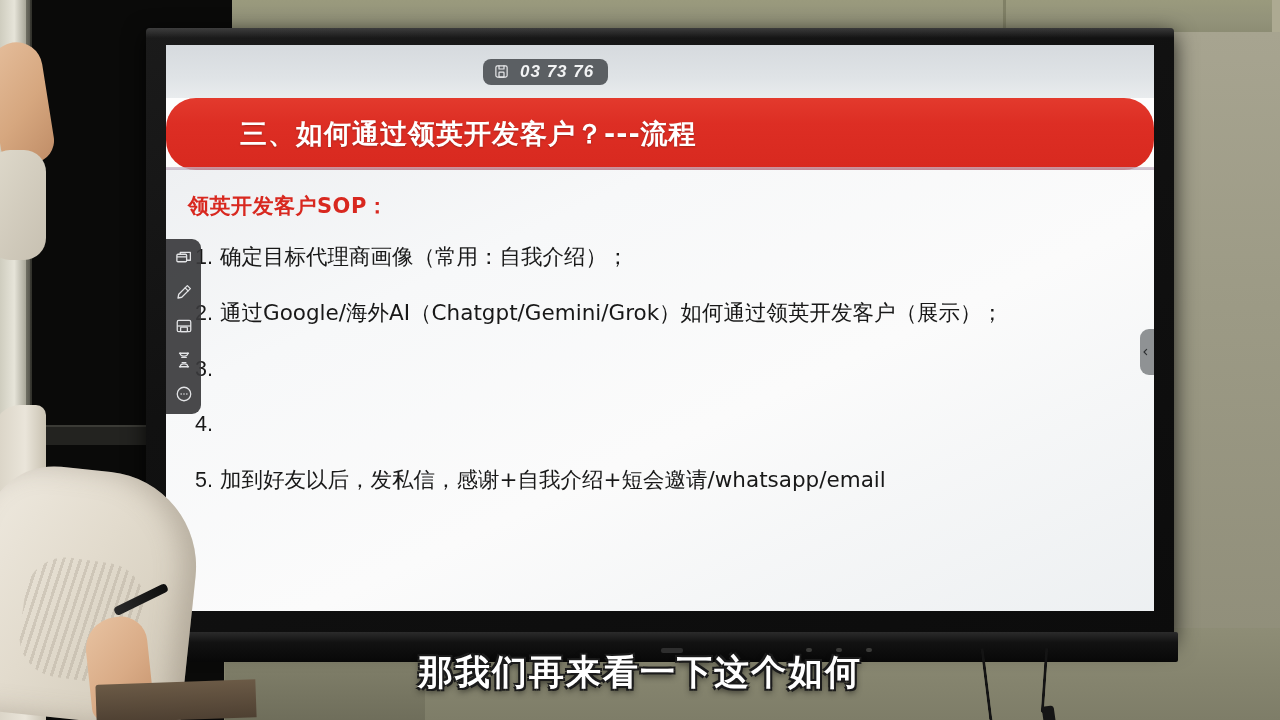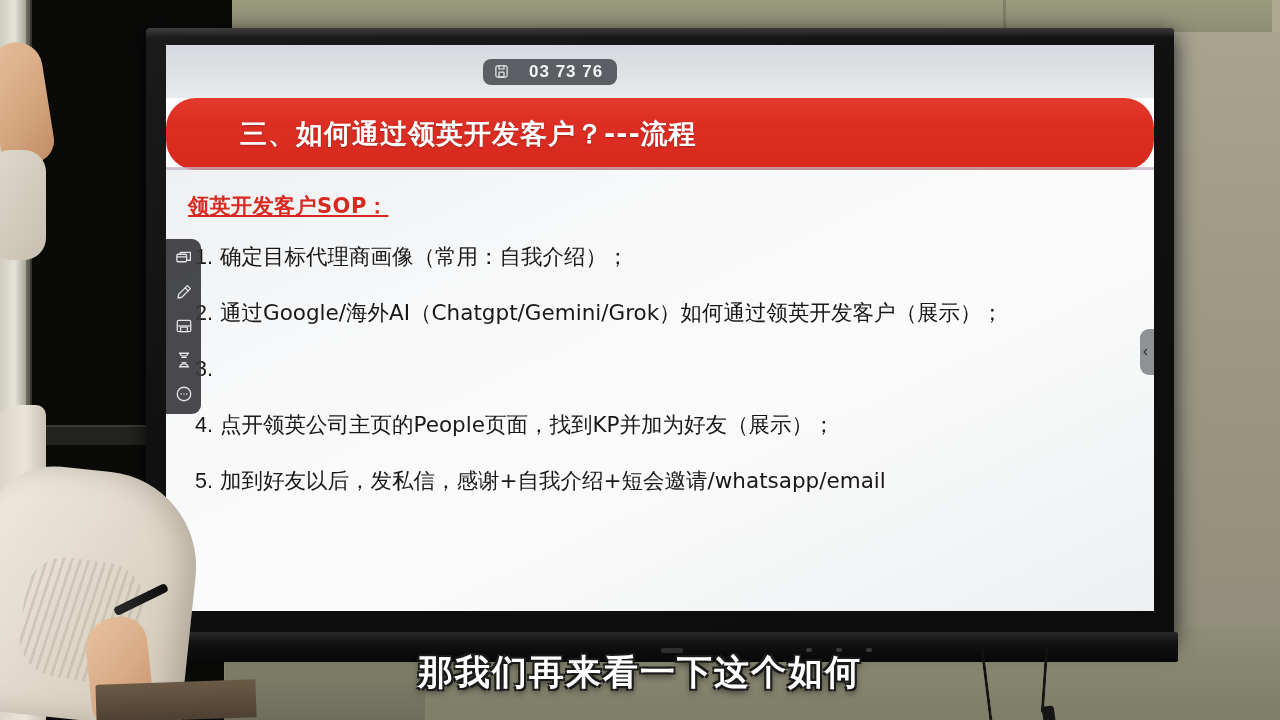--- a/index.html
+++ b/index.html
@@ -135,25 +135,26 @@
 
   
   .top-strip {
     position: relative;
     height: 53px;
     background: linear-gradient(180deg,#d6dade 0%, #dfe3e6 60%, #e9ecee 100%);
   }
   .timer-badge {
     position: absolute;
     left: 317px; top: 14px;
-    display: flex; align-items: center; gap: 20px;
+    display: flex; align-items: center; gap: 11px;
     padding: 4px 14px 5px 11px;
     background: #5b5f63;
     border-radius: 8px;
     color: #ffffff;
+    font-style: italic;
   }
   .timer-badge .tb-icon {
     display: inline-block;
     width: 15px; height: 15px;
   }
   .timer-badge .tb-text {
     font-size: 17px;
     font-weight: 700;
     letter-spacing: 1px;
     line-height: 1;
@@ -193,21 +194,20 @@
     background: linear-gradient(155deg,#eef0f2 0%, #f7f8f9 25%, #fbfbfb 55%, #eceff1 100%);
     padding: 22px 0 0 0;
   }
   .sop-head {
     margin-left: 22px;
     color: #d8281f;
     font-size: 21px;
     font-weight: 700;
     letter-spacing: .5px;
     font-family: "DejaVu Sans", "Liberation Sans", sans-serif;
-    text-decoration: underline;
   }
   .sop-list {
     margin: 24px 0 0 0;
     padding: 0;
     list-style: none;
   }
   .sop-item {
     display: flex;
     align-items: baseline;
     margin: 0 0 30px 0;
@@ -415,21 +415,20 @@
           </li>
           <li class="sop-item">
             <span class="sop-num">2.</span>
             <span class="sop-text">通过Google/海外AI（Chatgpt/Gemini/Grok）如何通过领英开发客户（展示）；</span>
           </li>
           <li class="sop-item">
             <span class="sop-num">3.</span>
           </li>
           <li class="sop-item">
             <span class="sop-num">4.</span>
-            <span class="sop-text">点开领英公司主页的People页面，找到KP并加为好友（展示）；</span>
           </li>
           <li class="sop-item">
             <span class="sop-num">5.</span>
             <span class="sop-text">加到好友以后，发私信，感谢+自我介绍+短会邀请/whatsapp/email</span>
           </li>
         </ul>
       </div>
 
       <div class="side-toolbar">
         <span class="ti">

